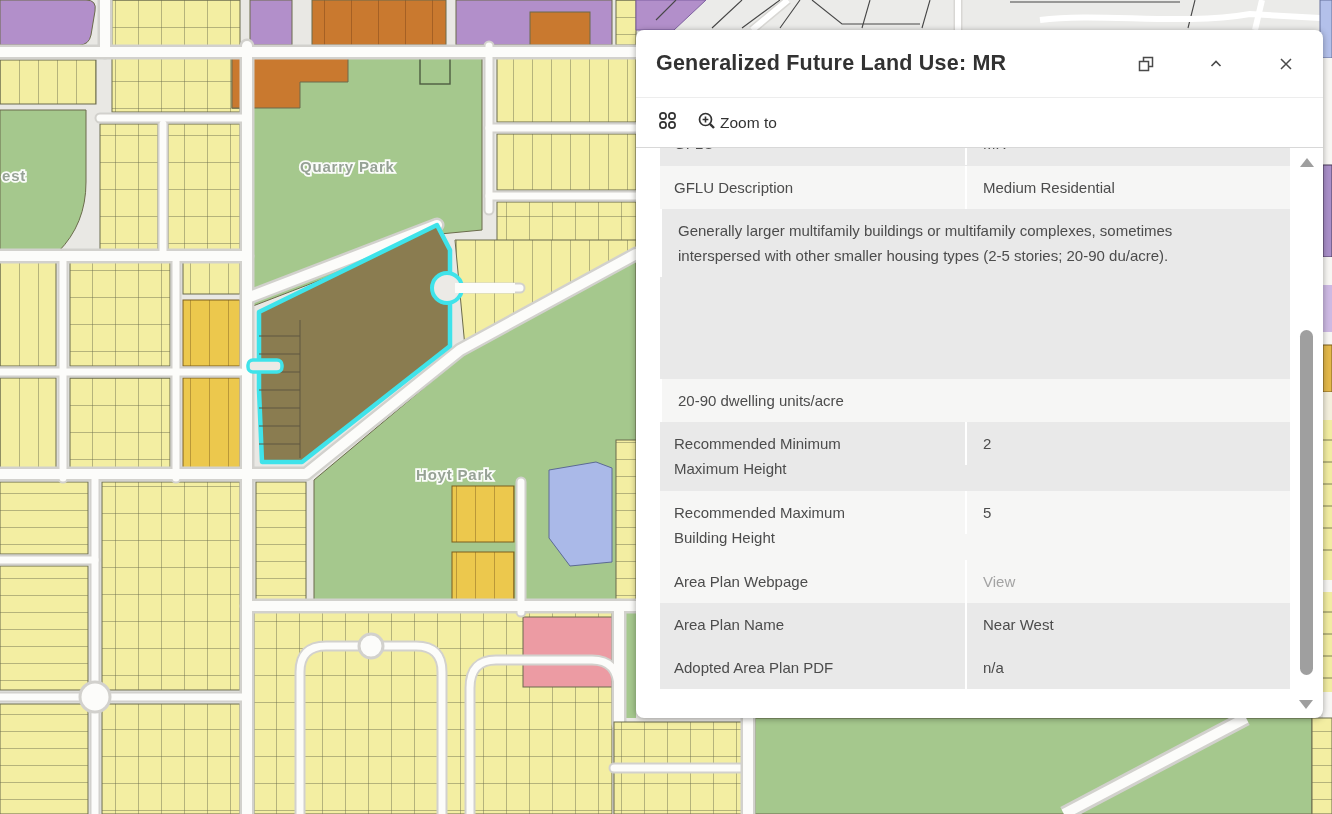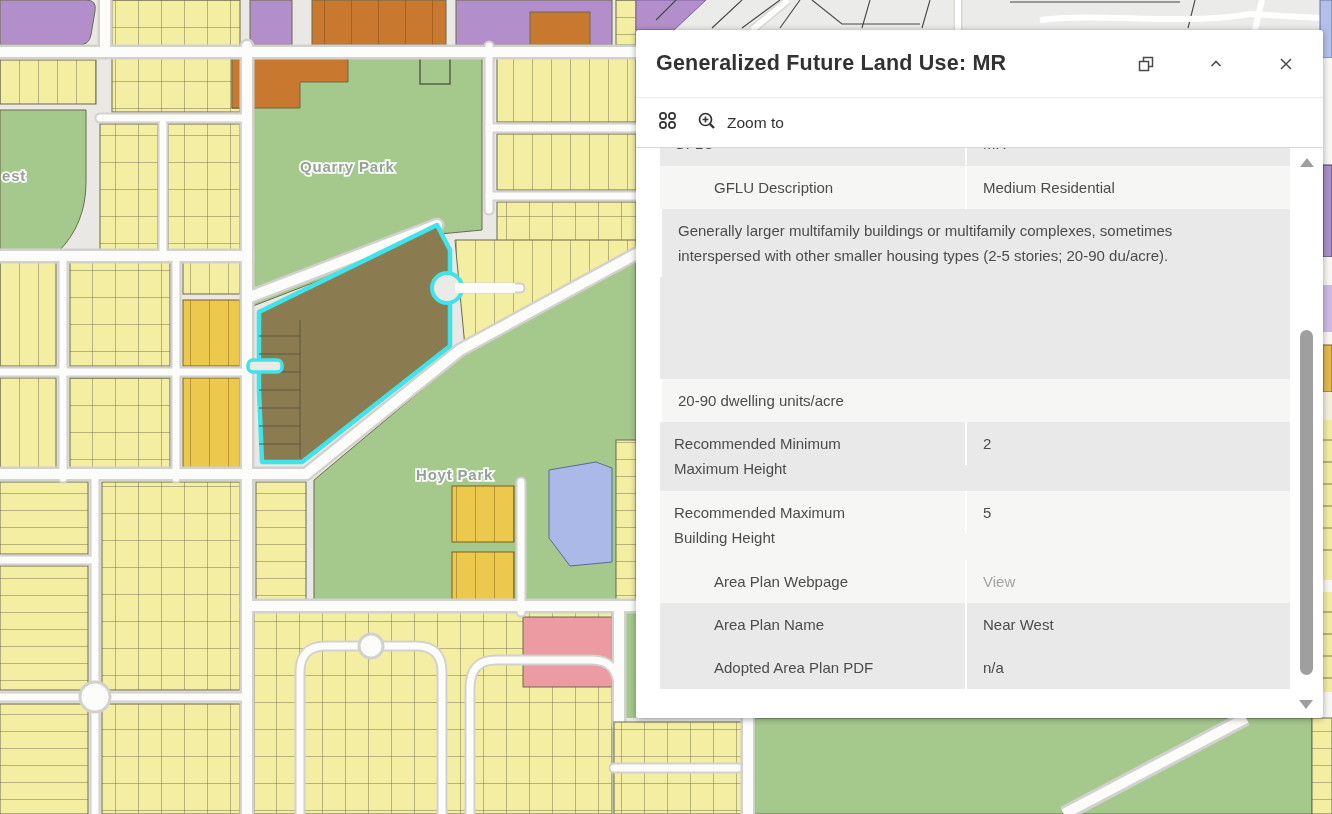--- a/index.html
+++ b/index.html
@@ -13,42 +13,42 @@
   .rf{fill:none;stroke:#fcfcfa;stroke-width:10;stroke-linecap:round;stroke-linejoin:round;}
   .rc2{fill:none;stroke:#d2d1cd;stroke-width:11;stroke-linecap:round;stroke-linejoin:round;}
   .rf2{fill:none;stroke:#fcfcfa;stroke-width:7;stroke-linecap:round;stroke-linejoin:round;}
   .lot{stroke:#5f5640;stroke-width:1;fill:none;}
   .maplabel{font-family:"Liberation Sans",sans-serif;font-size:15px;font-weight:700;fill:#96a096;
             stroke:#ffffff;stroke-width:3.5px;paint-order:stroke;letter-spacing:.8px;opacity:.95;}
   .darkline{stroke:#474747;stroke-width:1.1;fill:none;}
 
   
   .popup{position:absolute;left:636px;top:30px;width:687px;height:688px;background:#ffffff;
-         border-radius:3px;box-shadow:0 1px 6px rgba(0,0,0,.35);z-index:5;color:#4a4a4a;}
+         border-radius:8px;box-shadow:0 1px 6px rgba(0,0,0,.35);z-index:5;color:#4a4a4a;}
   .popup-header{height:67px;display:flex;align-items:center;padding:0 22px 0 20px;border-bottom:1px solid #ededed;}
   .popup-title{font-size:21.5px;font-weight:700;color:#323232;margin:0;letter-spacing:.2px;white-space:nowrap;}
   .header-actions{margin-left:auto;display:flex;align-items:center;gap:40px;}
   .icon-btn{background:none;border:none;padding:0;width:30px;height:30px;display:flex;align-items:center;justify-content:center;cursor:pointer;}
   .icon-btn svg{display:block;}
 
   .popup-toolbar{height:49px;display:flex;align-items:center;padding:0 0 0 12px;border-bottom:1px solid #d8d8d8;}
-  .toolbar-btn{background:none;border:none;display:flex;align-items:center;gap:10px;cursor:pointer;
+  .toolbar-btn{background:none;border:none;display:flex;align-items:center;gap:3px;cursor:pointer;
                font-family:"Liberation Sans",sans-serif;font-size:15.5px;color:#323232;padding:6px 10px;}
   .zoomto-label{color:#323232;}
 
   .popup-body{position:absolute;top:118px;left:24px;width:630px;bottom:0;overflow:hidden;font-size:15px;line-height:25px;}
   .trow{display:flex;align-items:flex-start;box-sizing:border-box;}
   .trow.gray{background:#e9e9e9;}
   .trow.light{background:#f6f6f5;}
   .h43{height:43px;}.h69{height:69px;}.h170{height:170px;}
   .row-clip{height:18px;overflow:hidden;}
   .row-clip .trow{height:44px;margin-top:-26px;}
   .lbl{width:305px;box-sizing:border-box;padding:9px 18px 9px 14px;color:#4c4c4c;}
   .lbl span{display:inline-block;max-width:190px;}
-  .lbl span.wide{max-width:260px;margin-left:40px;}
+  .lbl span.wide{max-width:260px;}
   .val{flex:1;box-sizing:border-box;padding:9px 45px 9px 16px;border-left:2px solid #ffffff;color:#4c4c4c;}
   .val.muted{color:#a3a3a3;}
 
   .scrollbar{position:absolute;top:118px;right:3px;bottom:0;width:27px;}
   .sb-up{width:0;height:0;border-left:7px solid transparent;border-right:7px solid transparent;
          border-bottom:9px solid #9e9e9e;margin:10px auto 0 auto;cursor:pointer;}
   .sb-down{position:absolute;bottom:9px;left:6px;width:0;height:0;border-left:7px solid transparent;
            border-right:7px solid transparent;border-top:9px solid #9e9e9e;cursor:pointer;}
   .sb-thumb{position:absolute;top:182px;left:7px;width:13px;height:345px;background:#9f9f9f;border-radius:7px;cursor:pointer;}
 </style>

